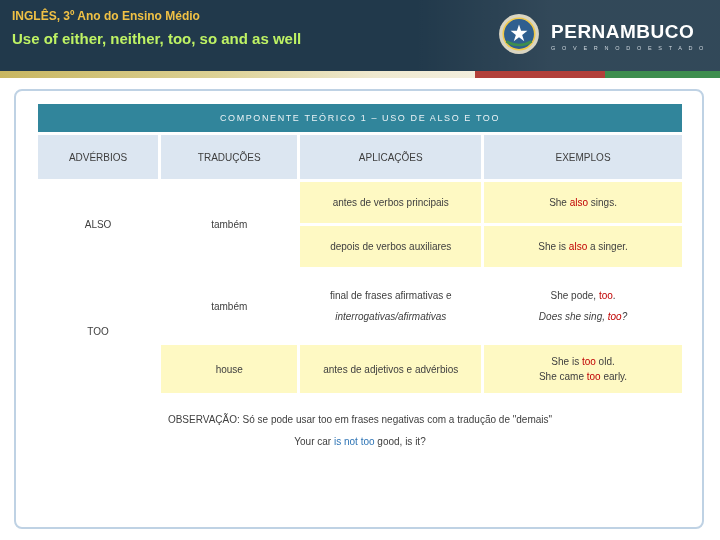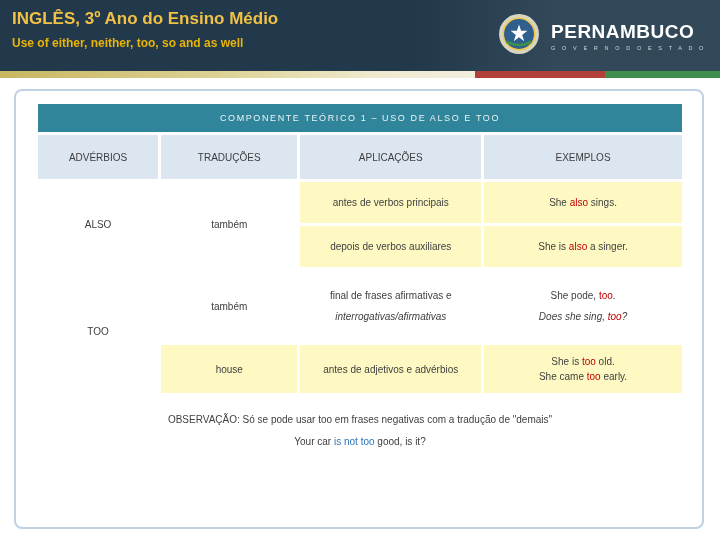--- a/index.html
+++ b/index.html
@@ -6,22 +6,22 @@
   .page { position:relative; width:720px; height:540px; background:#ffffff;
           font-family:"Liberation Sans", sans-serif; overflow:hidden; }
 
   
   .header { position:absolute; top:0; left:0; width:720px; height:71px; background:#21394b; }
   .header-right { position:absolute; right:0; top:0; height:71px; width:305px;
                   display:flex; align-items:center; justify-content:flex-end; gap:11px;
                   padding-right:14px; box-sizing:border-box;
                   background:linear-gradient(90deg, rgba(255,255,255,0) 0%, rgba(255,255,255,0.08) 45%); }
   .header-titles { position:absolute; left:12px; top:9px; }
-  .title { color:#f0c145; font-size:17px; font-weight:bold; }
-  .subtitle { color:#eab308; font-size:12px; font-weight:bold; margin-top:7px; }
+  .title { color:#f0c145; font-size:12px; font-weight:bold; }
+  .subtitle { color:#bef264; font-size:15px; font-weight:bold; margin-top:7px; }
   .secretaria { display:flex; align-items:center; gap:5px; color:#ffffff; font-size:8.5px; line-height:1.3; }
   .state-block { text-align:left; }
   .state-name { color:#ffffff; font-weight:bold; font-size:19px; letter-spacing:0.5px; }
   .state-sub { color:#cdd6dd; font-size:5.5px; letter-spacing:2.6px; margin-top:2px; }
 
   .stripe { position:absolute; top:71px; left:0; width:720px; height:7px;
             background:linear-gradient(90deg,#c8b660 0%,#dcd194 30%,#efe9cf 52%,#f2eedd 66%,
                         #b2403a 66%,#b2403a 84%,#3e8e4e 84%,#3e8e4e 100%); }
 
   

